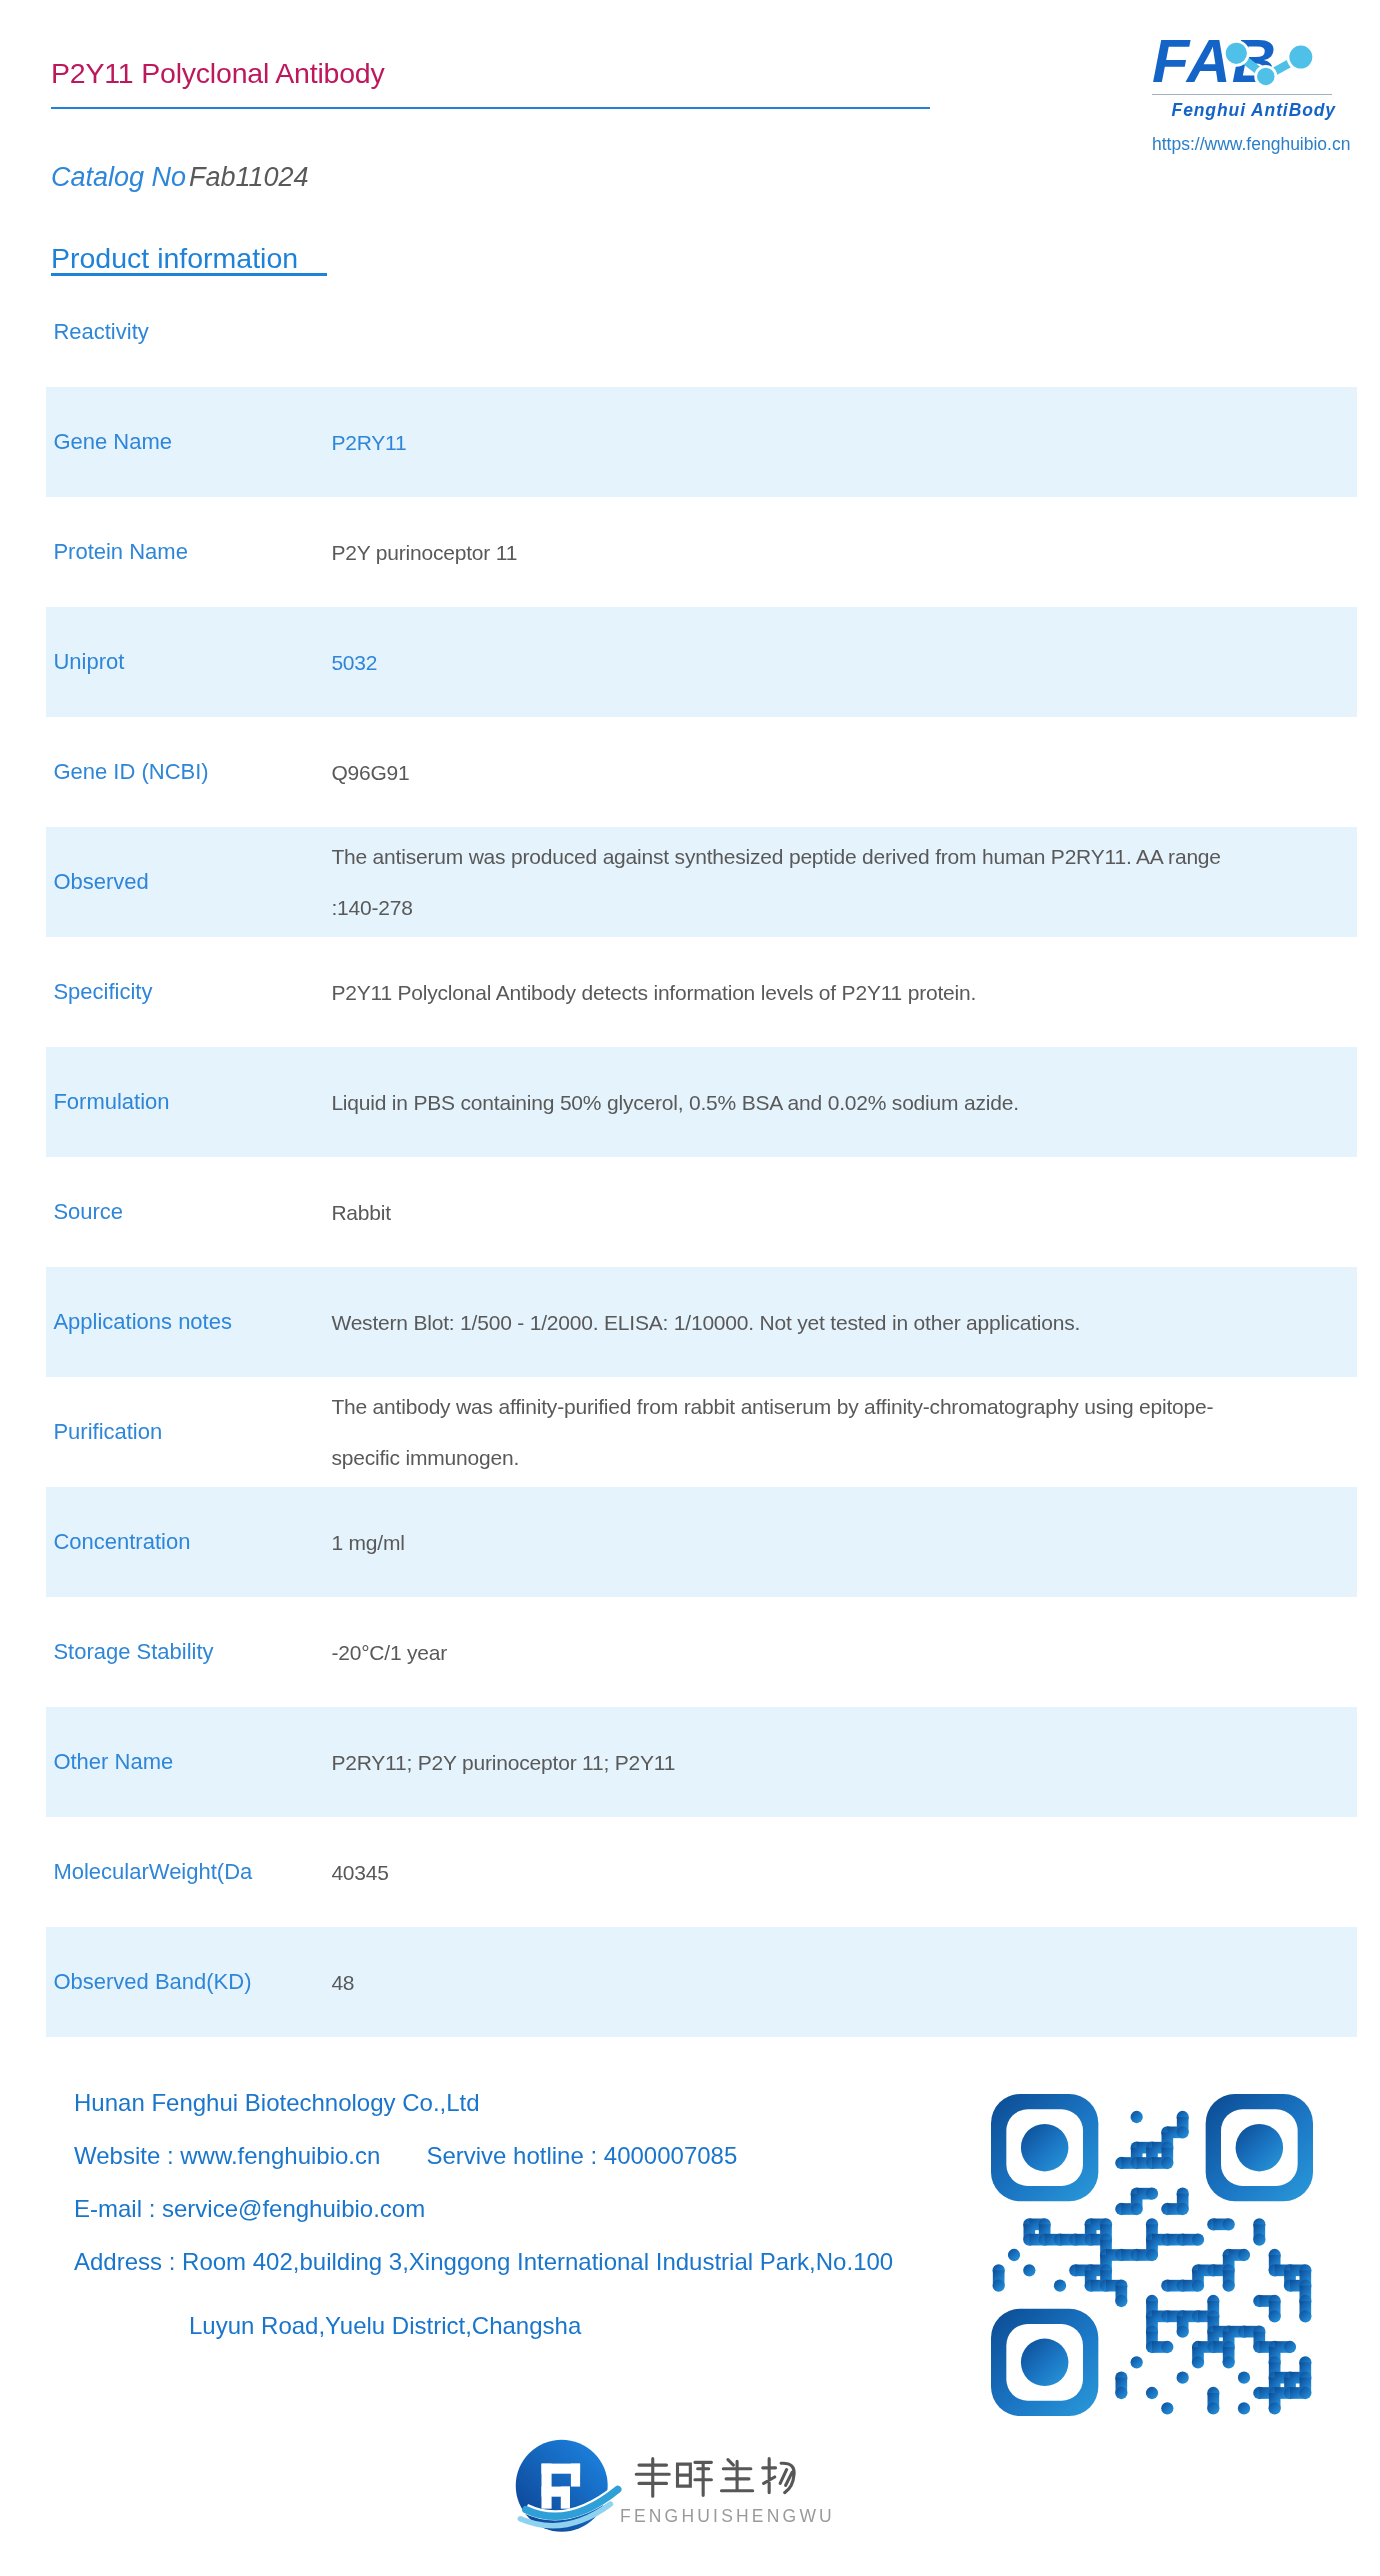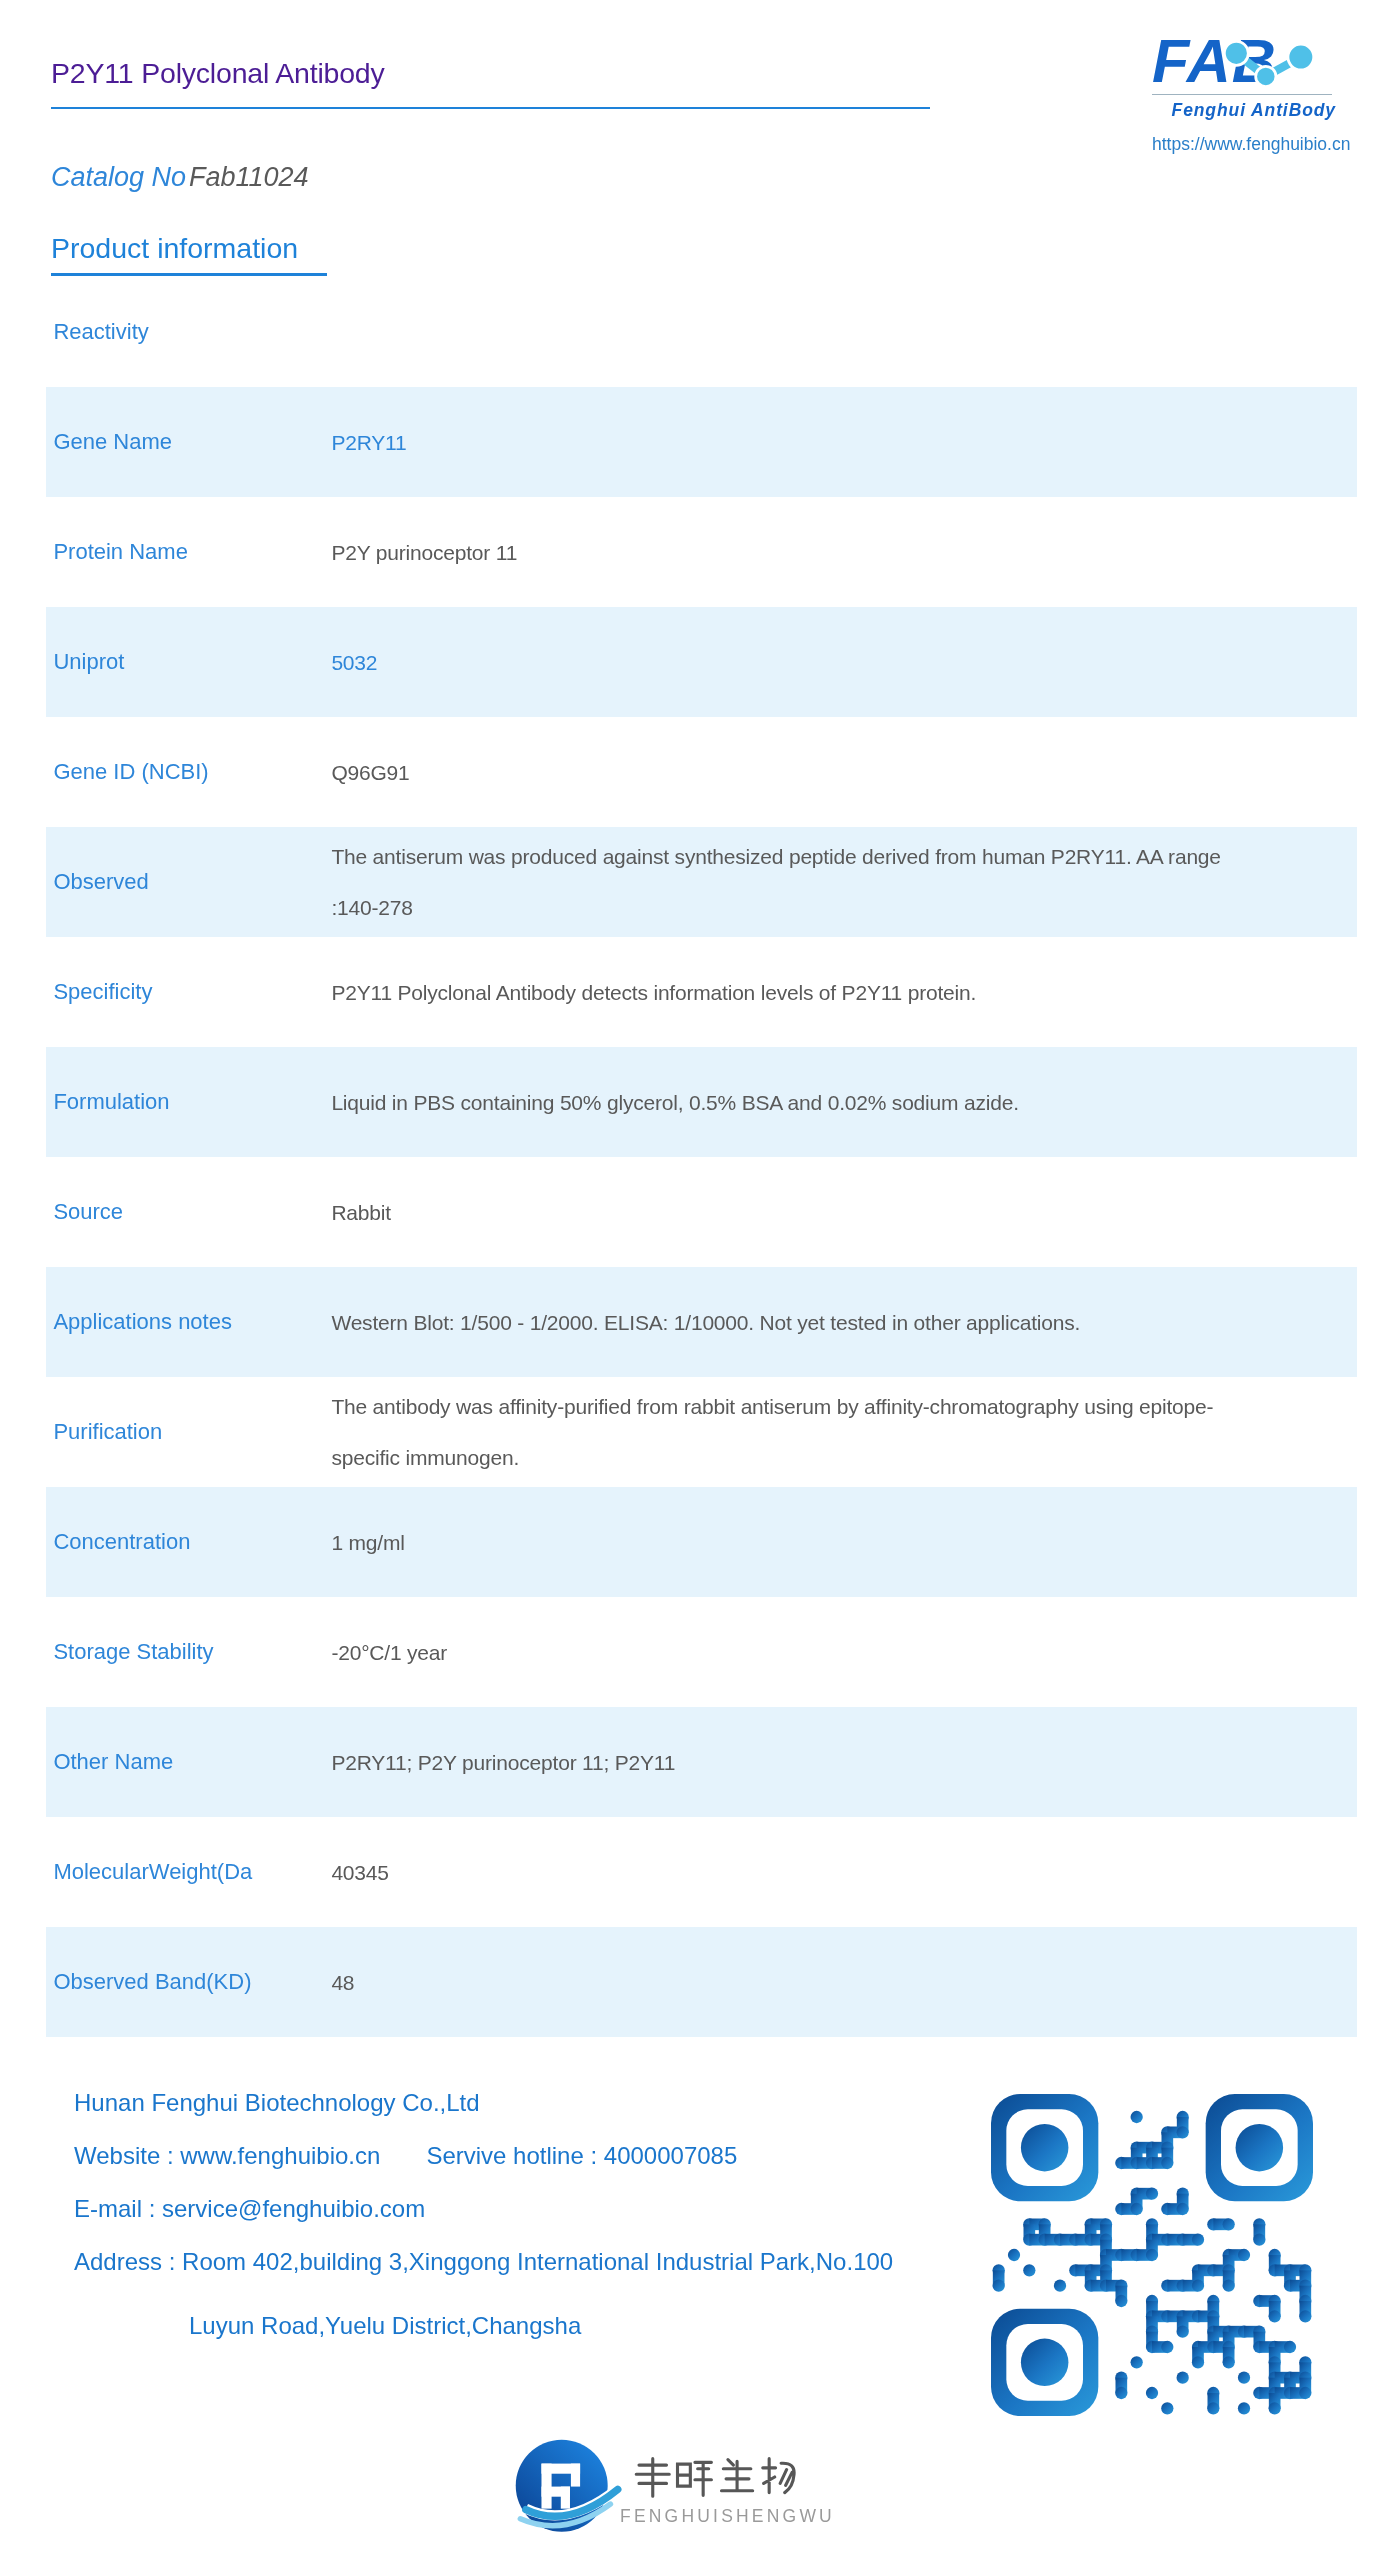--- a/index.html
+++ b/index.html
@@ -1,33 +1,33 @@
 <!DOCTYPE html>
 <html style="font-size:14.7px"><head>
 <meta charset="utf-8">
 <style>
   html,body{margin:0;padding:0;background:#fff;}
   body{width:1380px;height:2576px;font-family:"Liberation Sans","DejaVu Sans",sans-serif;}
   .page{position:relative;width:1380px;height:2576px;overflow:hidden;background:#fff;}
 
   
-  .title{position:absolute;left:51px;top:57px;font-size:28.5px;color:#4c1d95;letter-spacing:-0.2px;}
+  .title{position:absolute;left:51px;top:57px;font-size:28.5px;color:#be185d;letter-spacing:-0.2px;}
   .title-rule{position:absolute;left:51px;top:107px;width:879px;height:1.8px;background:#1e82d9;}
   .brand{position:absolute;left:1152px;top:33px;width:184px;}
   .brand-name{position:relative;font-size:61px;line-height:57px;font-style:italic;font-weight:bold;color:#1464c8;letter-spacing:0.9px;}
   .brand-mol{position:absolute;left:53px;top:0;pointer-events:none;}
   .brand-rule{width:180px;height:1.8px;background:#9fb3c0;margin-top:3.7px;}
   .brand-sub{font-size:17.5px;font-style:italic;font-weight:bold;color:#1464c8;letter-spacing:0.9px;margin-top:4.6px;white-space:nowrap;text-align:right;}
   .brand-url{font-size:17.5px;color:#2a7fc9;margin-top:13px;white-space:nowrap;}
 
   .catalog{position:absolute;left:51px;top:162px;font-size:27px;display:flex;font-style:italic;}
   .catalog-label{color:#2e86d9;width:138px;flex-shrink:0;}
   .catalog-value{color:#595959;}
 
-  .section-title{position:absolute;left:51px;top:232px;font-size:28.5px;color:#1e82d9;}
+  .section-title{position:absolute;left:51px;top:242px;font-size:28.5px;color:#1e82d9;}
   .section-rule{position:absolute;left:51px;top:273px;width:276px;height:2.8px;background:#1e82d9;}
 
   
   .table{position:absolute;left:46px;top:277px;width:1311px;}
   .row{display:flex;align-items:center;min-height:110px;}
   .row.shaded{background:#e5f3fc;}
   .row-label{width:278px;padding-left:7.4px;font-size:22px;color:#2e86d9;flex-shrink:0;}
   .row-value{font-size:21px;color:#595959;width:938px;line-height:51px;letter-spacing:-0.2px;}
   .row-value.link{color:#2e86d9;}
 

